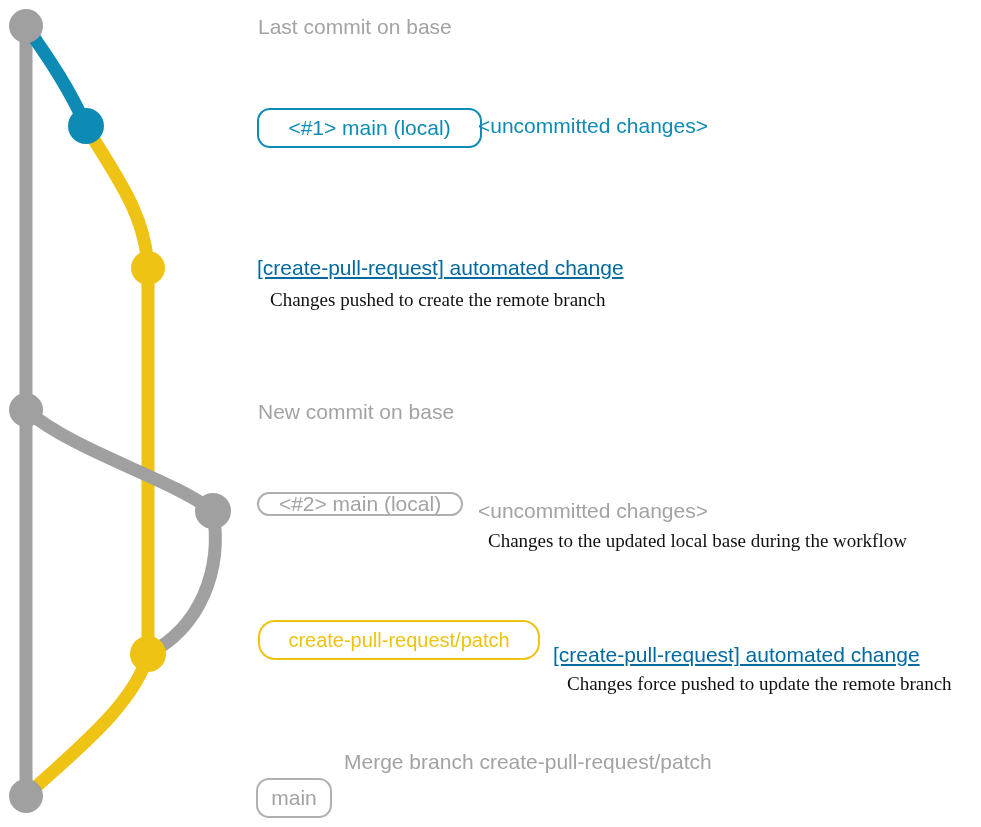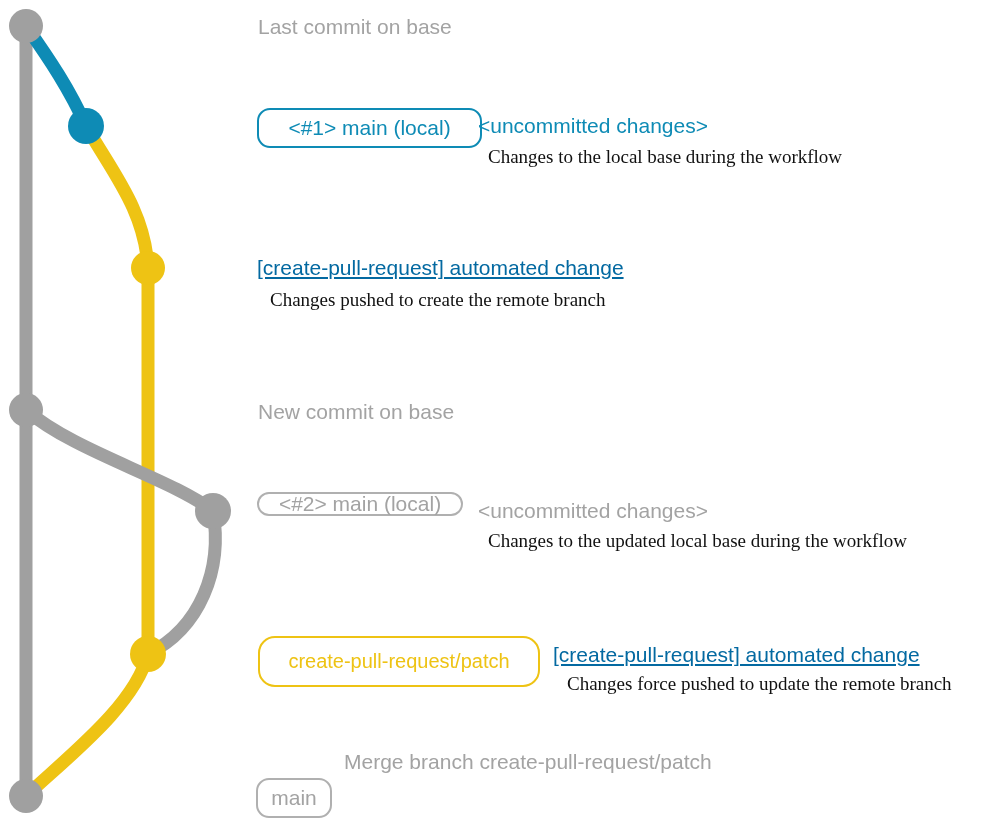--- a/index.html
+++ b/index.html
@@ -89,31 +89,30 @@
     <circle class="dot-gray" cx="26" cy="410" r="17"></circle>
     <circle class="dot-gray" cx="213" cy="511" r="18"></circle>
     <circle class="dot-yellow" cx="148" cy="654" r="18"></circle>
     <circle class="dot-gray" cx="26" cy="796" r="17"></circle>
   </svg>
 
   <div class="lbl" style="left:258px; top:14px;">Last commit on base</div>
 
   <div class="badge blue" style="left:257px; top:108px; width:225px; height:40px;">&lt;#1&gt; main (local)</div>
   <div class="heading blue" style="left:478px; top:113px;">&lt;uncommitted changes&gt;</div>
-  <div class="serif" style="left:488px; top:145px;">Changes to the local base during the workflow</div>
 
   <div class="heading yellow" style="left:257px; top:255px;">[create-pull-request] automated change</div>
   <div class="serif" style="left:270px; top:288px;">Changes pushed to create the remote branch</div>
 
   <div class="lbl" style="left:258px; top:399px;">New commit on base</div>
 
   <div class="badge gray" style="left:257px; top:492px; width:206px; height:24px;">&lt;#2&gt; main (local)</div>
   <div class="heading gray" style="left:478px; top:498px;">&lt;uncommitted changes&gt;</div>
   <div class="serif" style="left:488px; top:529px;">Changes to the updated local base during the workflow</div>
 
-  <div class="badge yellow" style="left:258px; top:636px; width:282px; height:51px;">create-pull-request/patch</div>
+  <div class="badge yellow" style="left:258px; top:620px; width:282px; height:40px;">create-pull-request/patch</div>
   <div class="heading yellow" style="left:553px; top:642px;">[create-pull-request] automated change</div>
   <div class="serif" style="left:567px; top:672px;font-family:Liberation Serif, serif;">Changes force pushed to update the remote branch</div>
 
   <div class="badge gray" style="left:256px; top:778px; width:76px; height:40px;">main</div>
   <div class="lbl" style="left:344px; top:749px;">Merge branch create-pull-request/patch</div>
 
 </div>
 
 </body></html>

